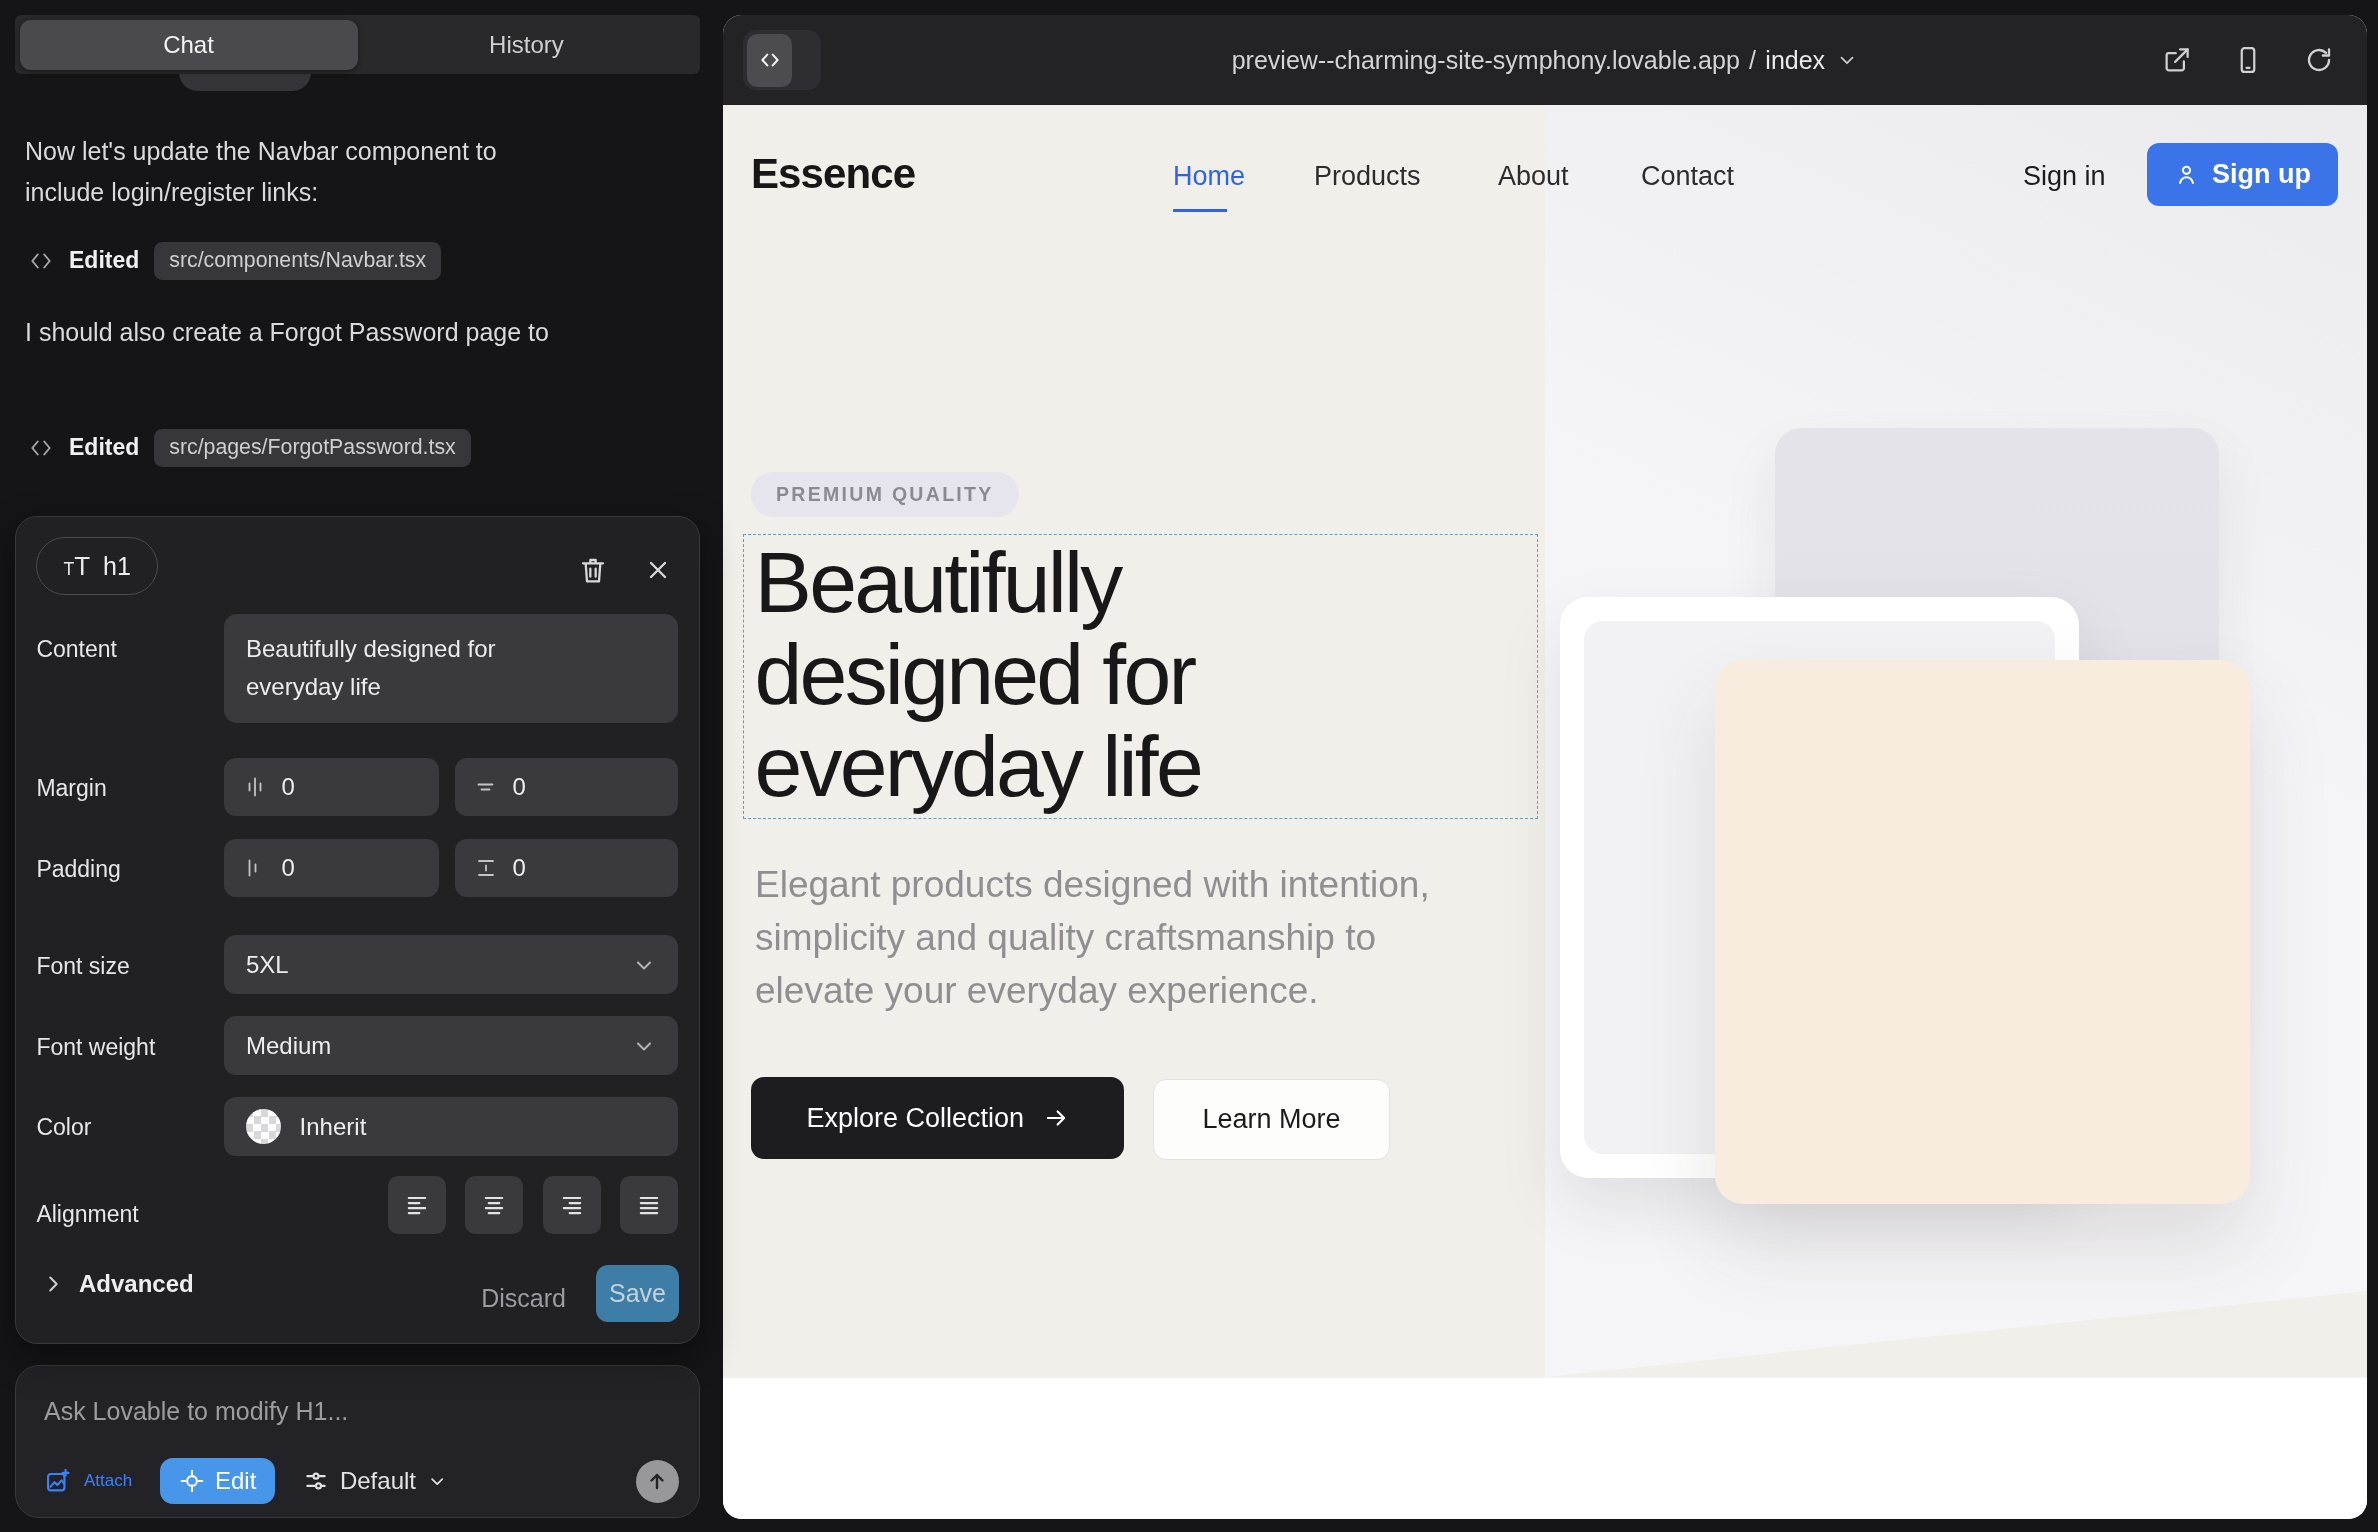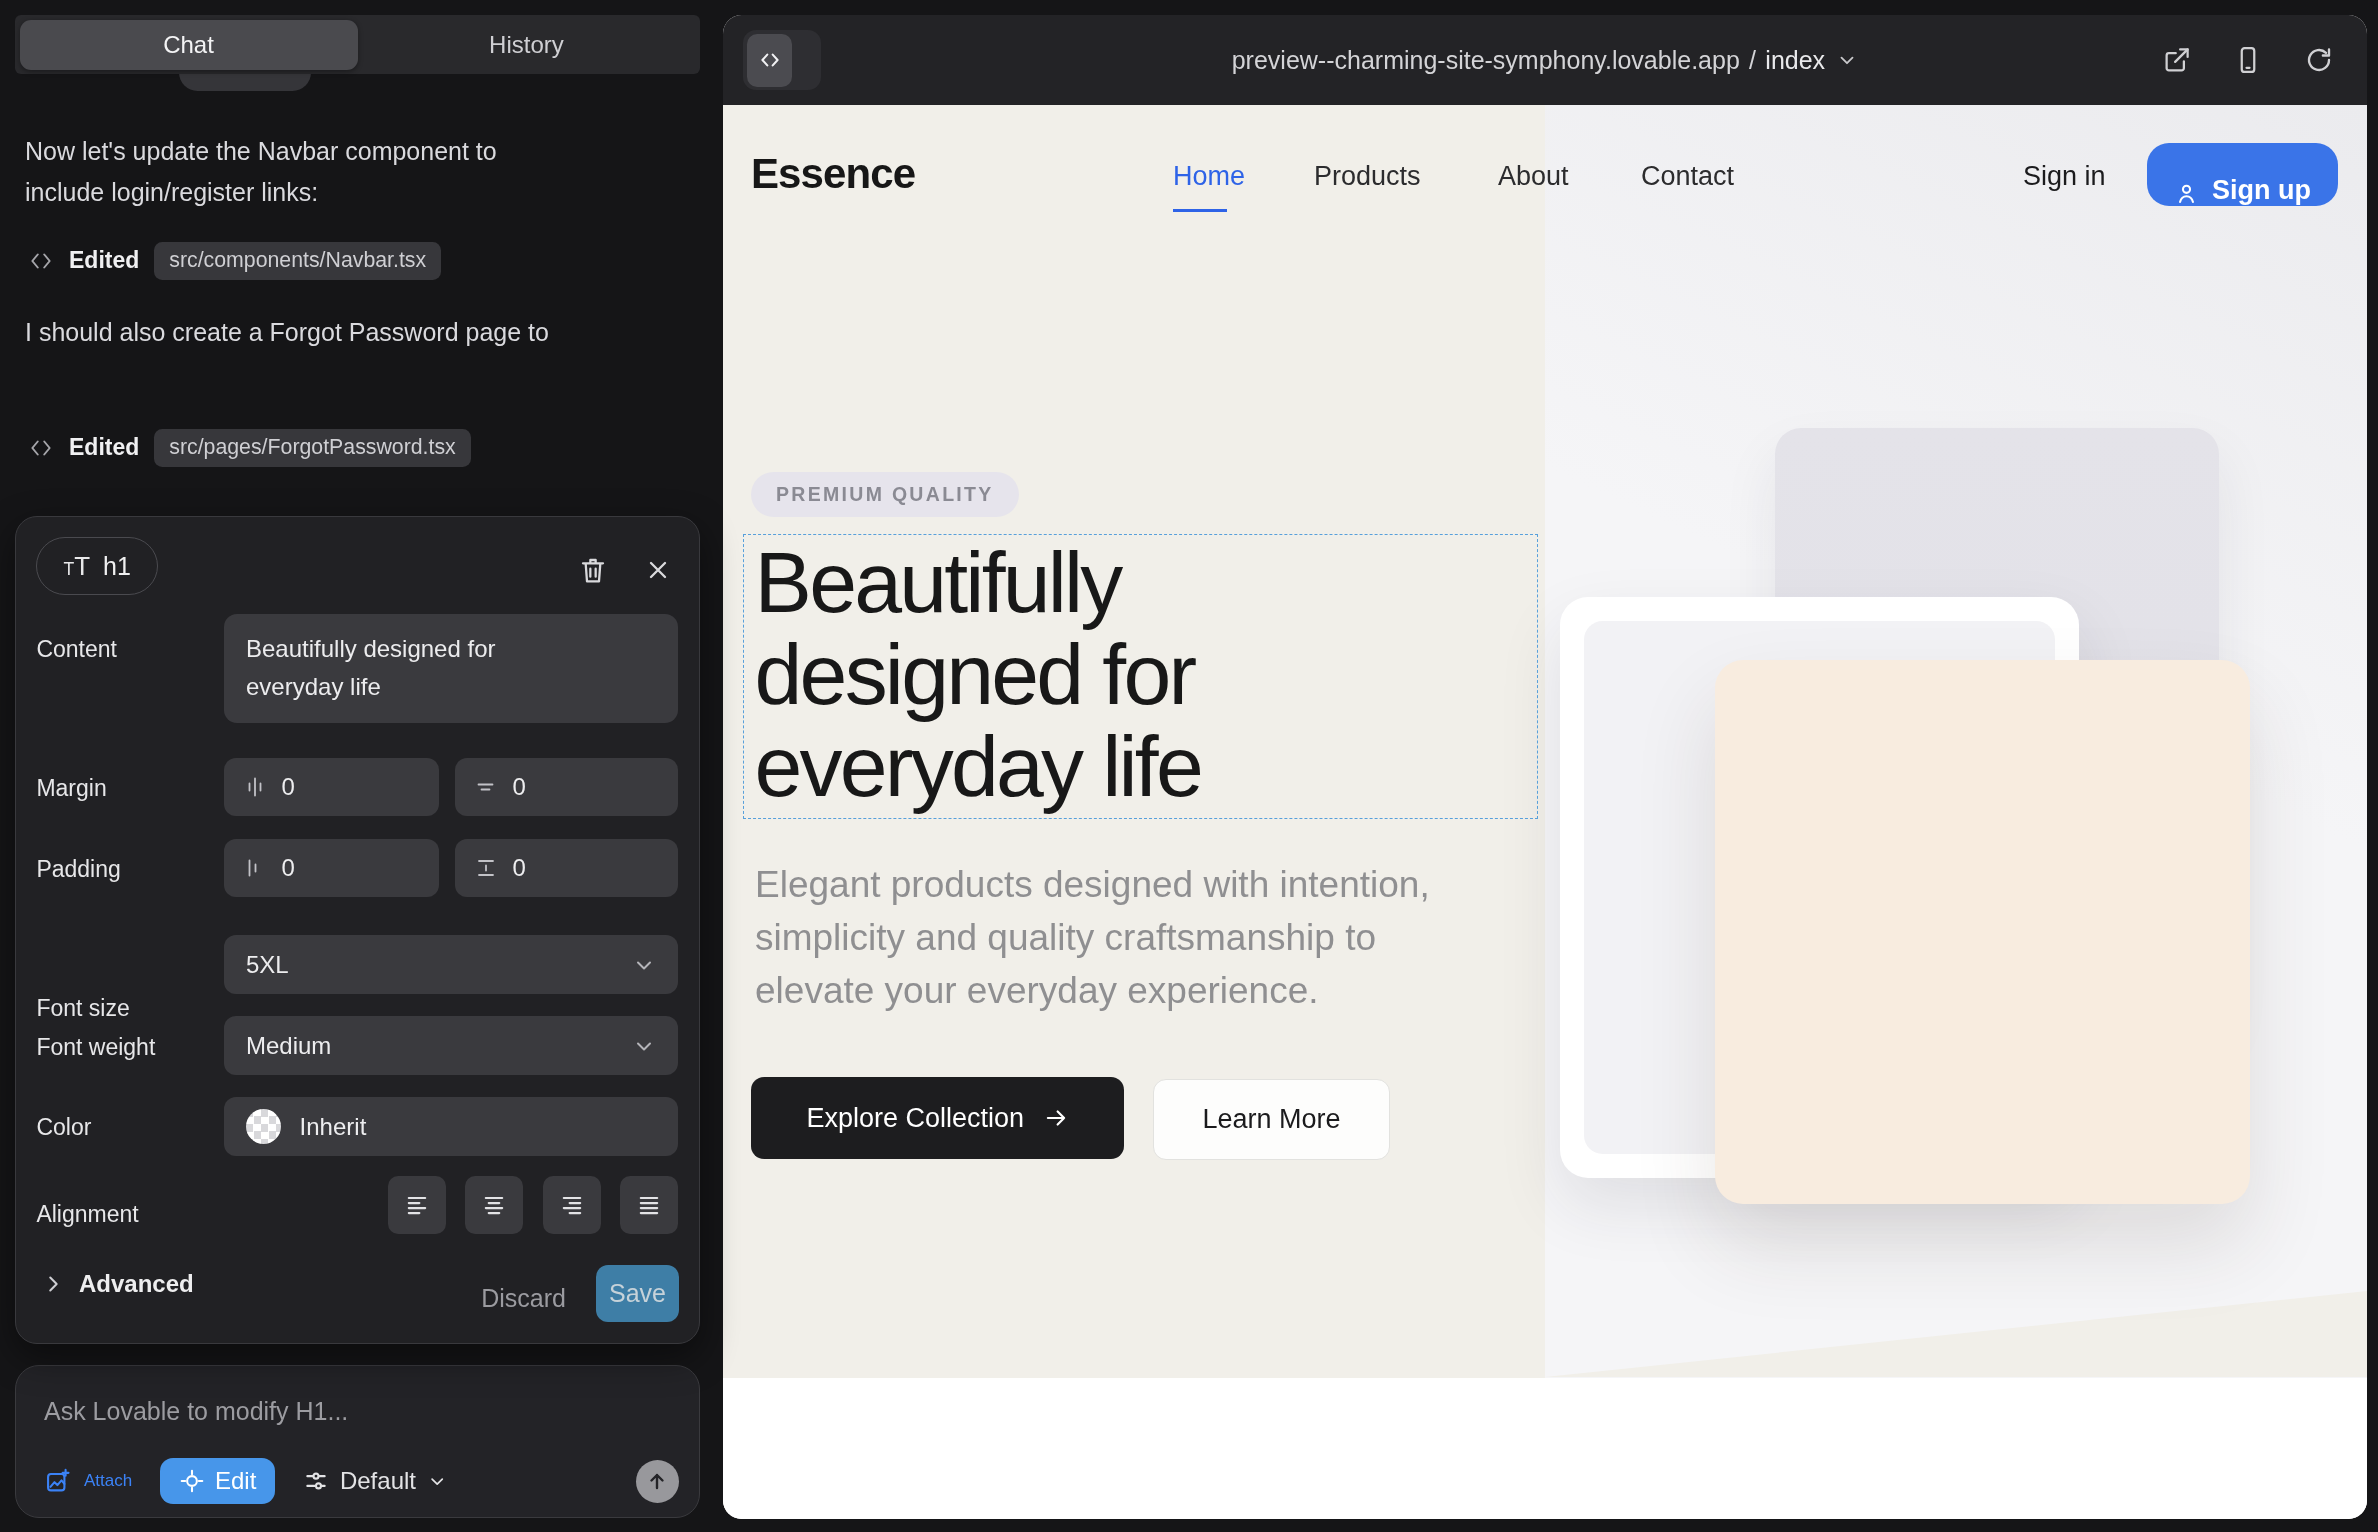--- a/index.html
+++ b/index.html
@@ -98,22 +98,22 @@
   .wedge { position:absolute; left:822px; top:1186px; width:822px; height:86px; background:#f1efe9;
     clip-path:polygon(0 100%, 100% 0, 100% 100%); }
 
   .logo { position:absolute; left:28px; top:45px; font-size:42px; font-weight:bold;
     letter-spacing:-0.9px; color:#171717; }
   .navlink { position:absolute; top:56px; font-size:27px; color:#2c2c2e; cursor:pointer; }
   .navlink.active { color:#2e63e7; }
   .nav-underline { position:absolute; left:450px; top:104px; width:54px; height:2.8px; background:#2e63e7; }
   .signin { position:absolute; left:1300px; top:56px; font-size:27px; color:#1b1b1d; cursor:pointer; }
   .signup { position:absolute; left:1424px; top:38px; width:191px; height:63px; background:#3a74e8;
-    border-radius:22px; color:#ffffff; font-size:27px; font-weight:bold;
-    display:flex; align-items:flex-end; justify-content:center; gap:13px; cursor:pointer; }
+    border-radius:12px; color:#ffffff; font-size:27px; font-weight:bold;
+    display:flex; align-items:center; justify-content:center; gap:13px; cursor:pointer; }
 
   .badge { position:absolute; left:28px; top:367px; height:45px; padding:0 25px;
     background:#e6e4ec; border-radius:927px; display:flex; align-items:center;
     font-size:19.5px; font-weight:bold; letter-spacing:2.3px; color:#8a8a93; z-index:5; }
   .selection { position:absolute; left:20.4px; top:429px; width:795px; height:285px;
     border:1.9px dashed #58a0db; z-index:6; }
   .hero-h1 { position:absolute; left:10.2px; top:0.9px; font-size:86px; font-weight:500;
     letter-spacing:-2.8px; line-height:92px; color:#181818; white-space:nowrap; }
   .hero-h1 span { display:block; }
   .hero-p { position:absolute; left:32px; top:753px; font-size:37px; line-height:53px;
@@ -237,21 +237,21 @@
       </div>
       <div class="mini-input" style="left:439px; top:322px; width:223px;">
         <span class="g-ic">
           <svg width="24" height="24" viewBox="0 0 24 24" fill="none" stroke="currentColor" stroke-width="1.8" stroke-linecap="round">
               <path d="M5 5h14M5 19h14M12 9.5v5"></path>
             </svg>
         </span>
         <span>0</span>
       </div>
 
-      <div class="f-label" style="top:436px;margin-top:42px;">Font size</div>
+      <div class="f-label" style="top:436px;">Font size</div>
       <div class="sel" style="top:418px;">
         <span>5XL</span>
         <span class="chev">
           <svg width="24" height="24" viewBox="0 0 24 24" fill="none" stroke="currentColor" stroke-width="2" stroke-linecap="round" stroke-linejoin="round">
               <path d="m6 9.5 6 6 6-6"></path>
             </svg>
         </span>
       </div>
 
       <div class="f-label" style="top:517px;">Font weight</div>

